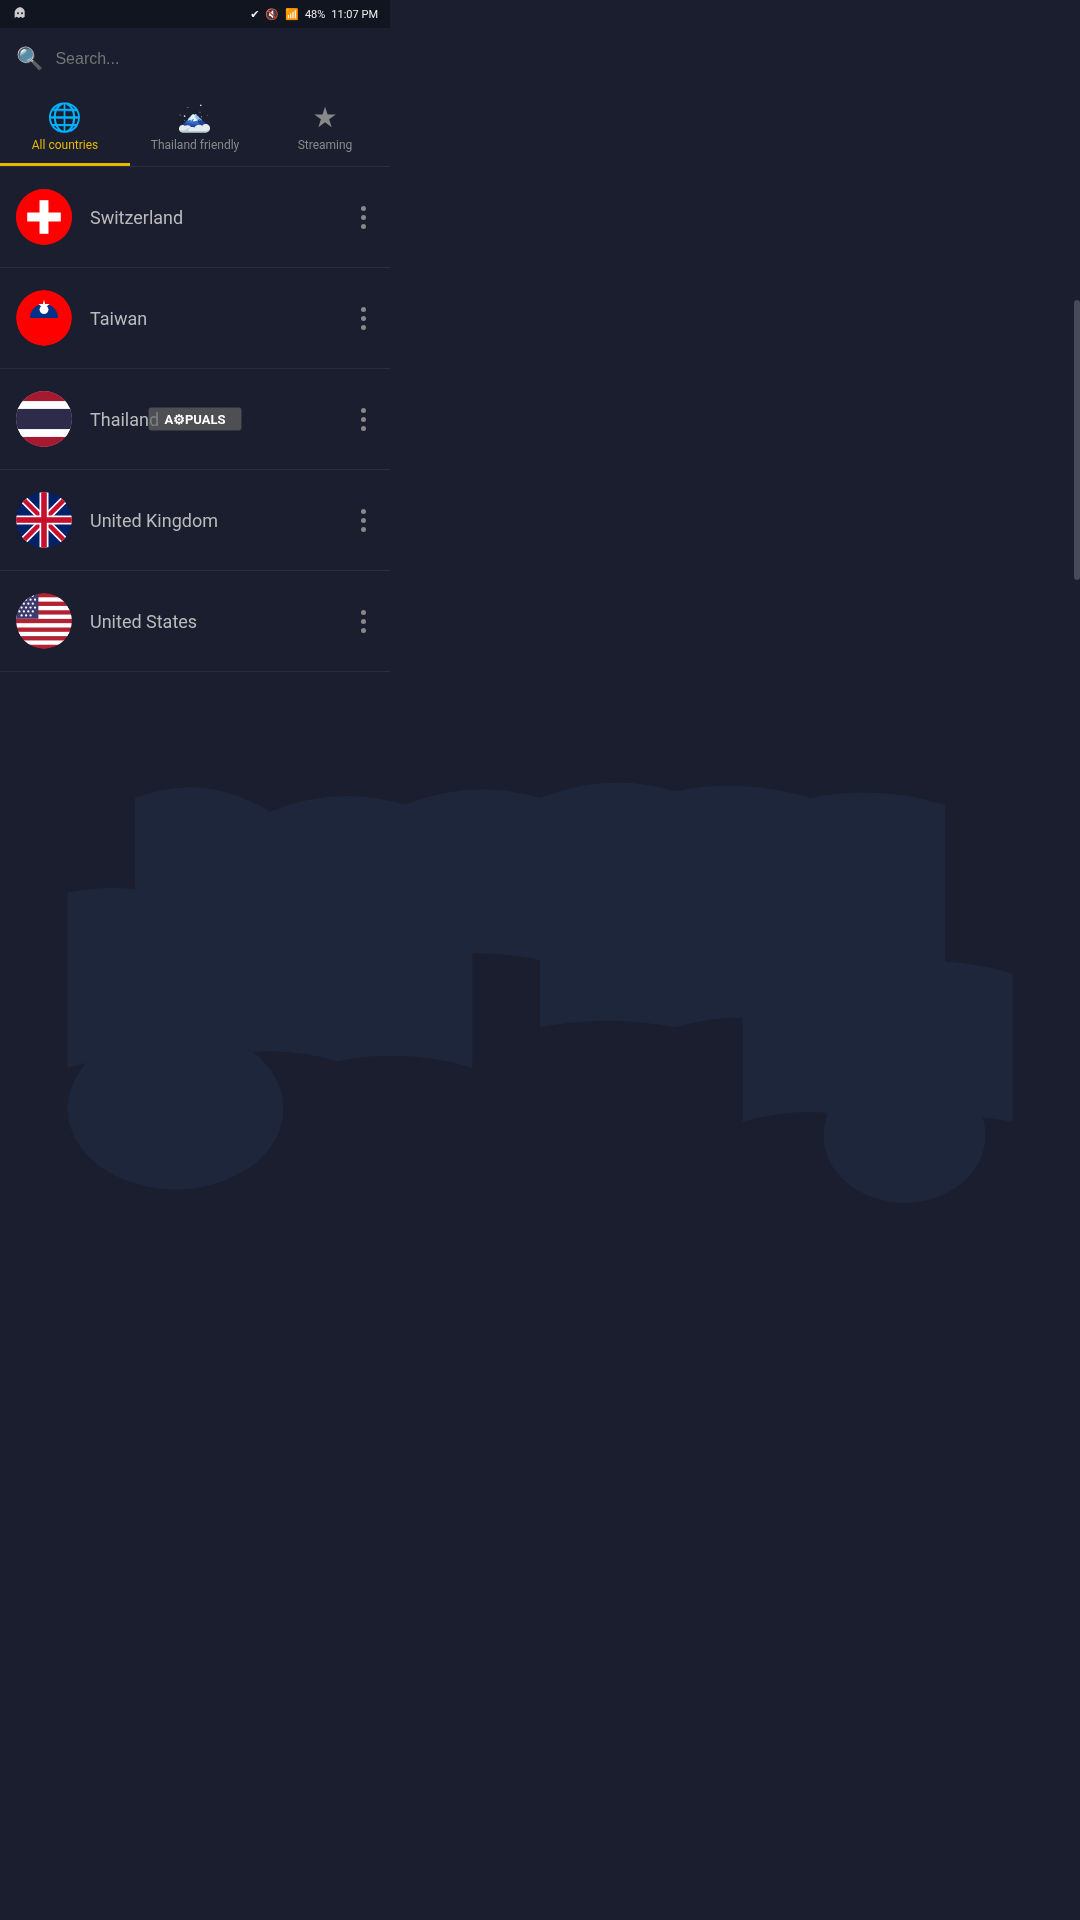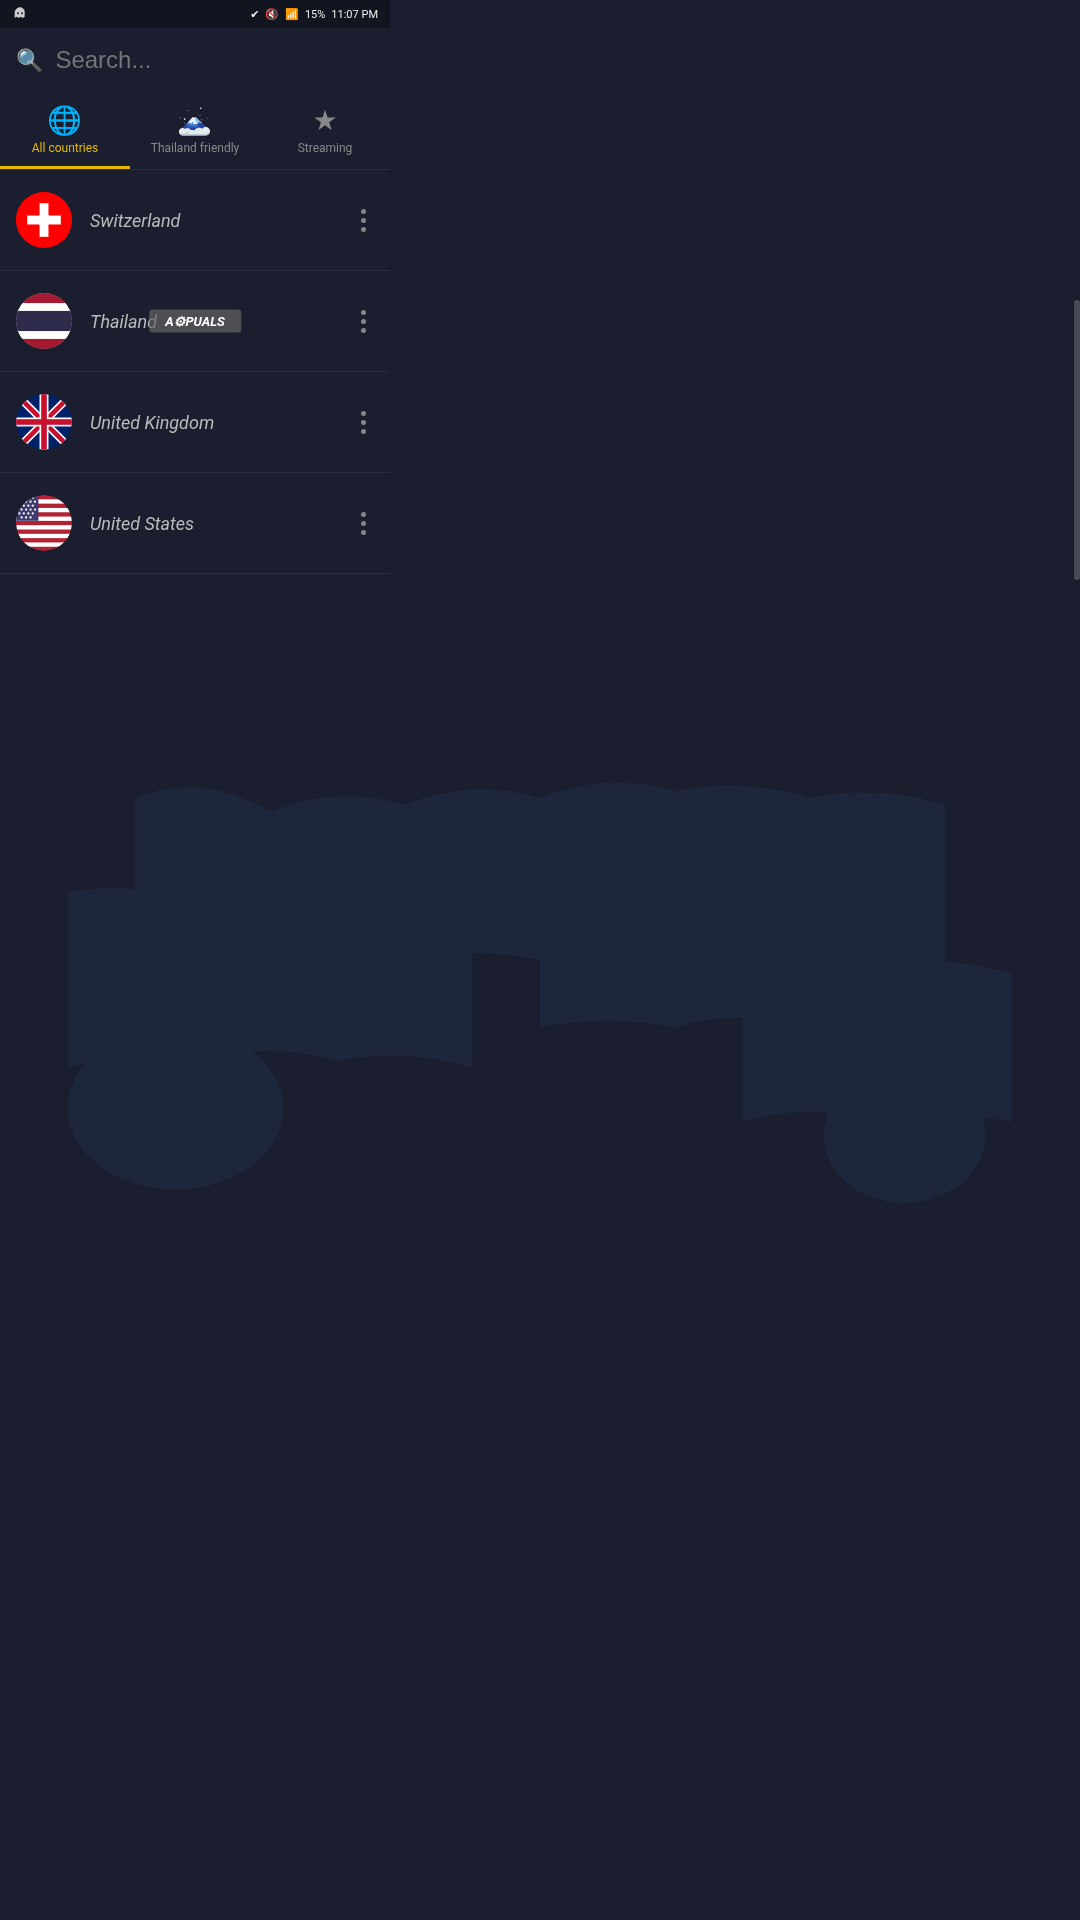--- a/index.html
+++ b/index.html
@@ -52,21 +52,21 @@
     .search-bar .search-icon {
       color: #aaa;
       font-size: 22px;
     }
 
     .search-bar input {
       background: transparent;
       border: none;
       outline: none;
       color: #f0abfc;
-      font-size: 24px;
+      font-size: 16px;
       flex: 1;
     }
 
     
     .tab-bar {
       display: flex;
       align-items: flex-end;
       background: #1a1e2e;
       border-bottom: 1px solid #2a2e3e;
     }
@@ -105,21 +105,20 @@
     }
 
     .tab-label {
       font-size: 12px;
     }
 
     
     .country-list {
       position: relative;
       z-index: 1;
-      font-style: italic;
     }
 
     .country-item {
       display: flex;
       align-items: center;
       padding: 22px 16px;
       border-bottom: 1px solid #2a2e3e;
       background: transparent;
       cursor: pointer;
       position: relative;
@@ -244,21 +243,21 @@
     <div class="status-bar-left">
       <svg class="ghost-icon" viewBox="0 0 24 24">
         <path d="M12 2C8 2 4 6 4 10v8l3-2 3 2 3-2 3 2 3-2v-8C19 6 16 2 12 2z" fill="#ccc"></path>
         <circle cx="9" cy="11" r="1.5" fill="#1a1e2e"></circle>
         <circle cx="15" cy="11" r="1.5" fill="#1a1e2e"></circle>
       </svg>
     </div>
     <span>✔</span>
     <span>🔇</span>
     <span>📶</span>
-    <span>15%</span>
+    <span>48%</span>
     <span>11:07 PM</span>
   </div>
 
   <div class="search-bar">
     <span class="search-icon">🔍</span>
     <input type="text" placeholder="Search..." style="">
   </div>
 
   <div class="tab-bar">
     <div class="tab-item active">
@@ -286,20 +285,37 @@
         </svg>
       </div>
       <span class="country-name">Switzerland</span>
       <div class="more-dots">
         <div class="dot"></div>
         <div class="dot"></div>
         <div class="dot"></div>
       </div>
     </div>
 
+    <div class="country-item">
+      <div class="flag-circle">
+        <svg viewBox="0 0 100 100" xmlns="http://www.w3.org/2000/svg">
+          <circle cx="50" cy="50" r="50" fill="#FE0000"></circle>
+          <path d="M50 50 m-25,0 a25,25 0 0,1 50,0 z" fill="#003087"></path>
+          <circle cx="50" cy="35" r="8" fill="white"></circle>
+
+          <polygon points="50,22 52,30 60,30 54,35 56,43 50,38 44,43 46,35 40,30 48,30" fill="white" transform="translate(0,-5)"></polygon>
+        </svg>
+      </div>
+      <span class="country-name">Taiwan</span>
+      <div class="more-dots">
+        <div class="dot"></div>
+        <div class="dot"></div>
+        <div class="dot"></div>
+      </div>
+    </div>
 
     <div class="country-item" style="position:relative;">
       <div class="flag-circle">
         <svg viewBox="0 0 100 100" xmlns="http://www.w3.org/2000/svg">
           <circle cx="50" cy="50" r="50" fill="white"></circle>
           <rect x="0" y="0" width="100" height="20" fill="#A51931"></rect>
           <rect x="0" y="80" width="100" height="20" fill="#A51931"></rect>
           <rect x="0" y="18" width="100" height="16" fill="white"></rect>
           <rect x="0" y="66" width="100" height="16" fill="white"></rect>
           <rect x="0" y="32" width="100" height="36" fill="#2D2A4A"></rect>

